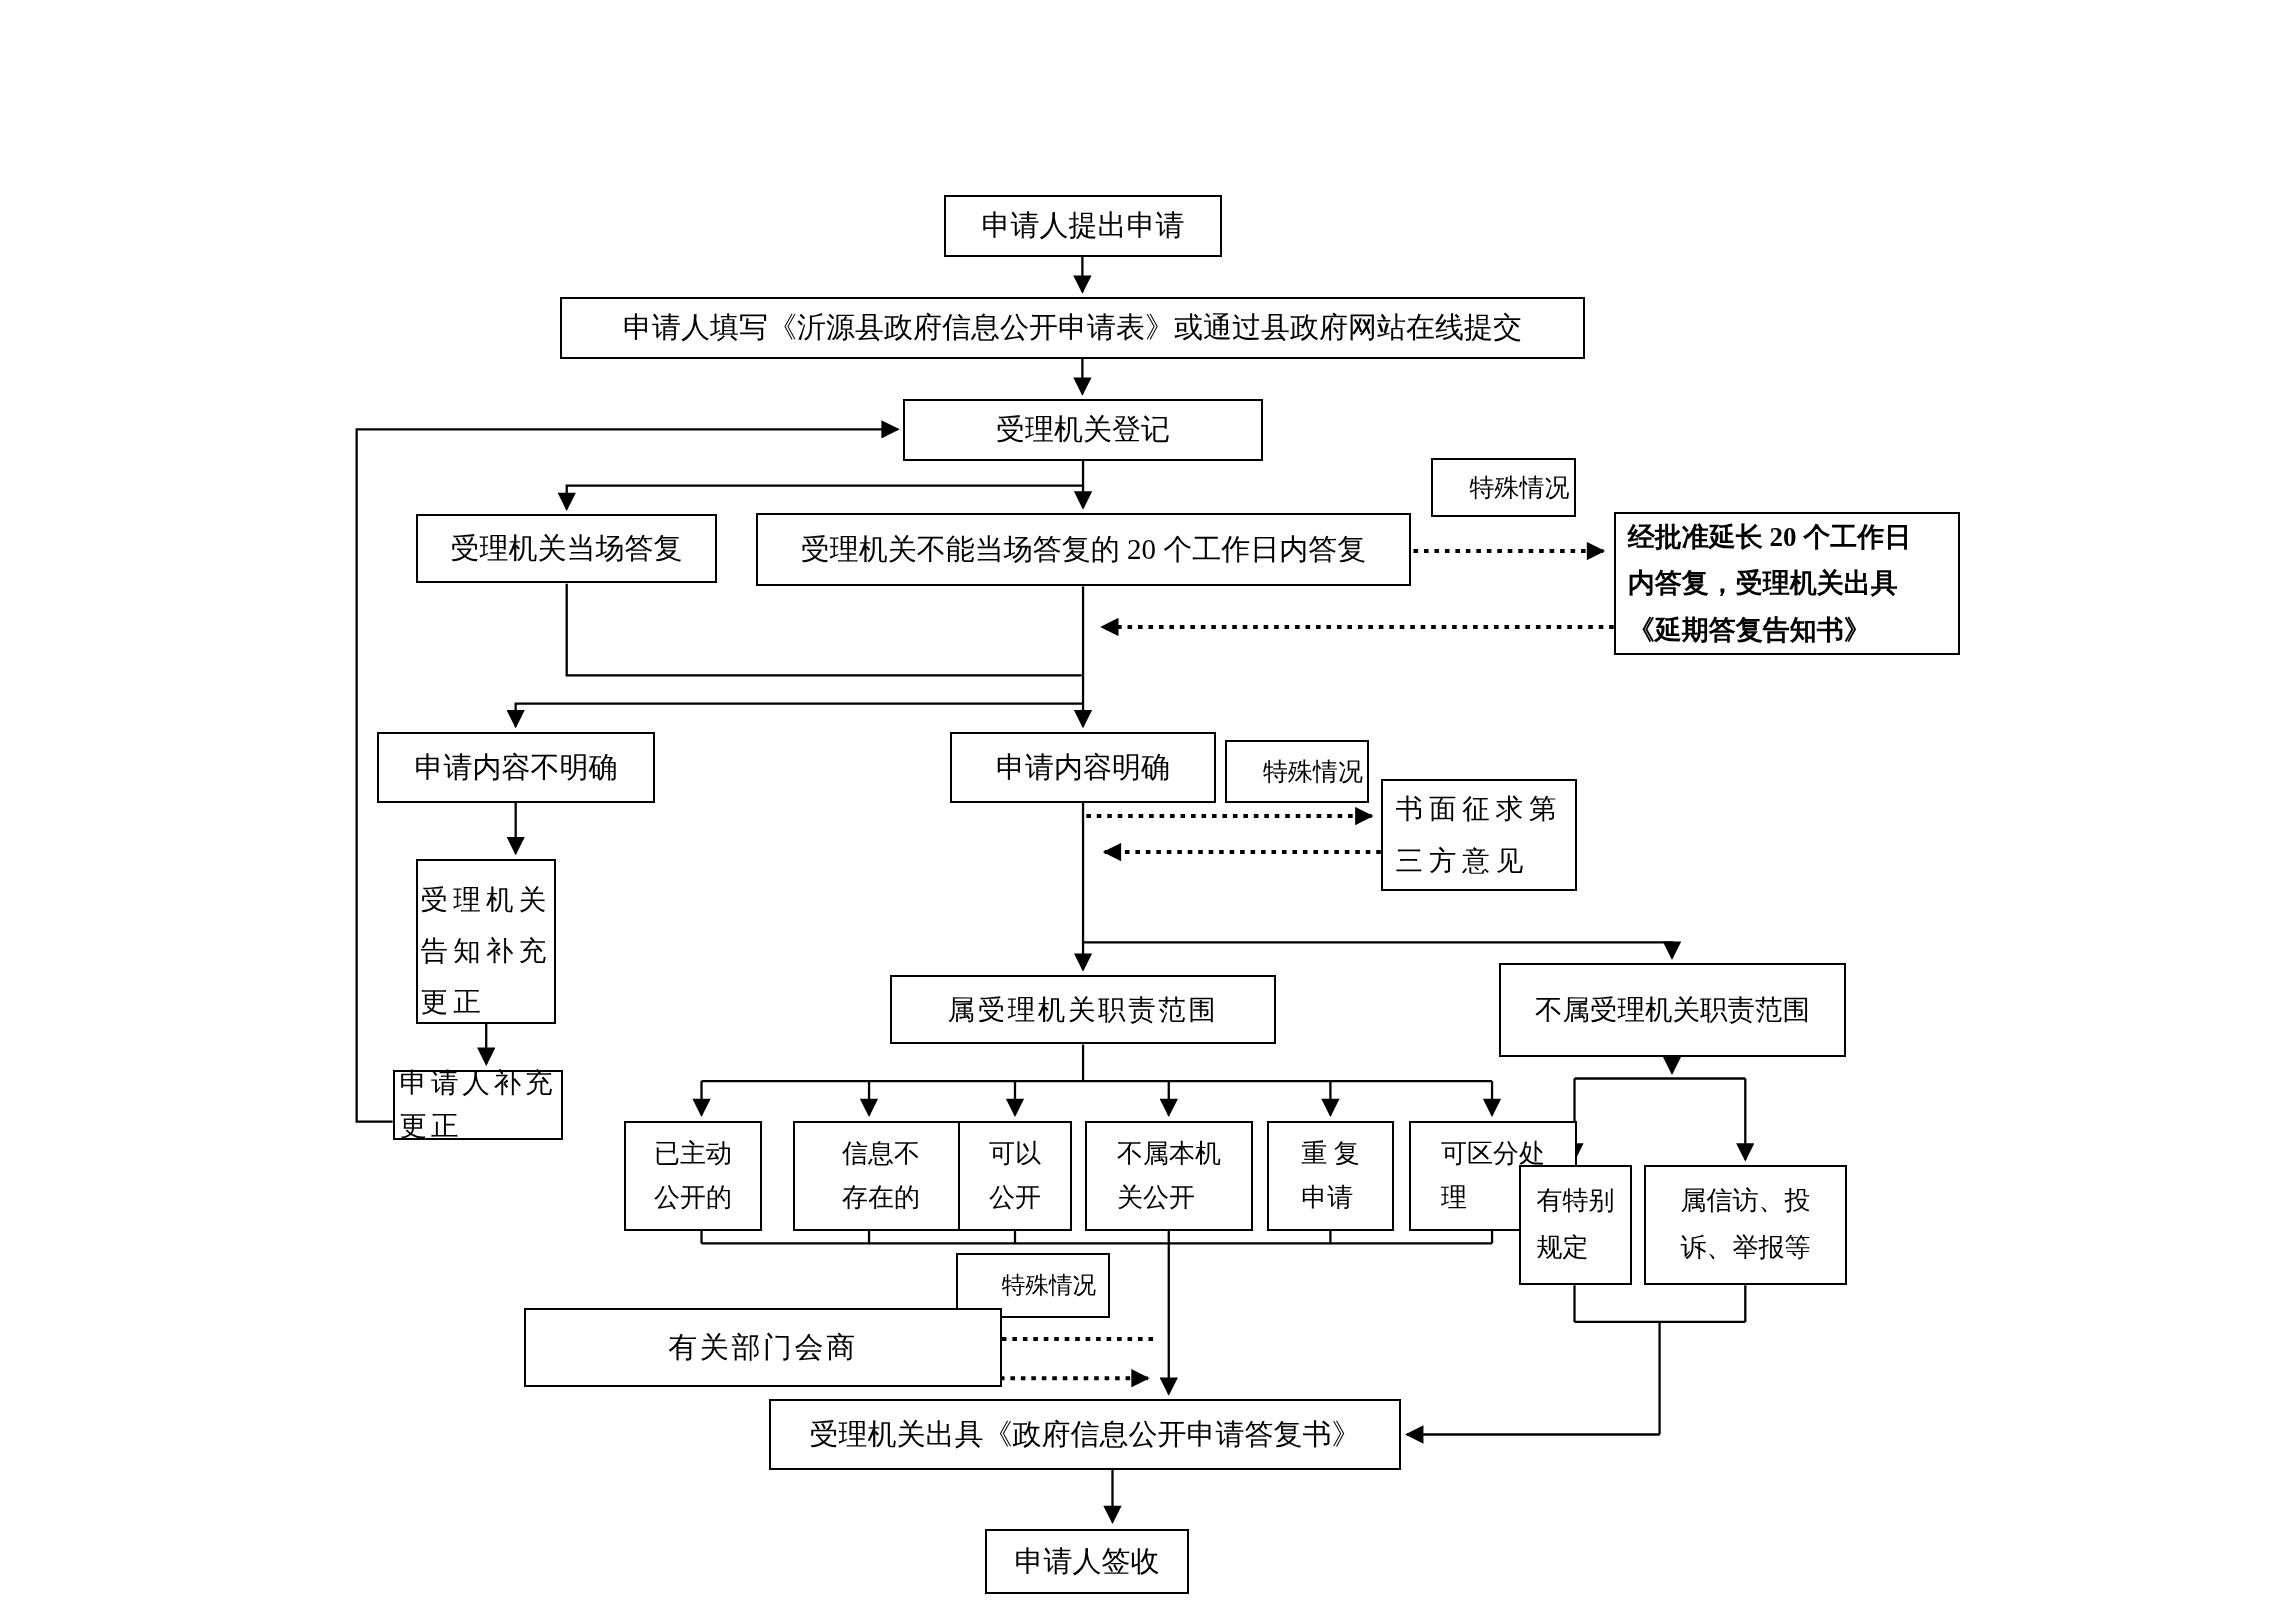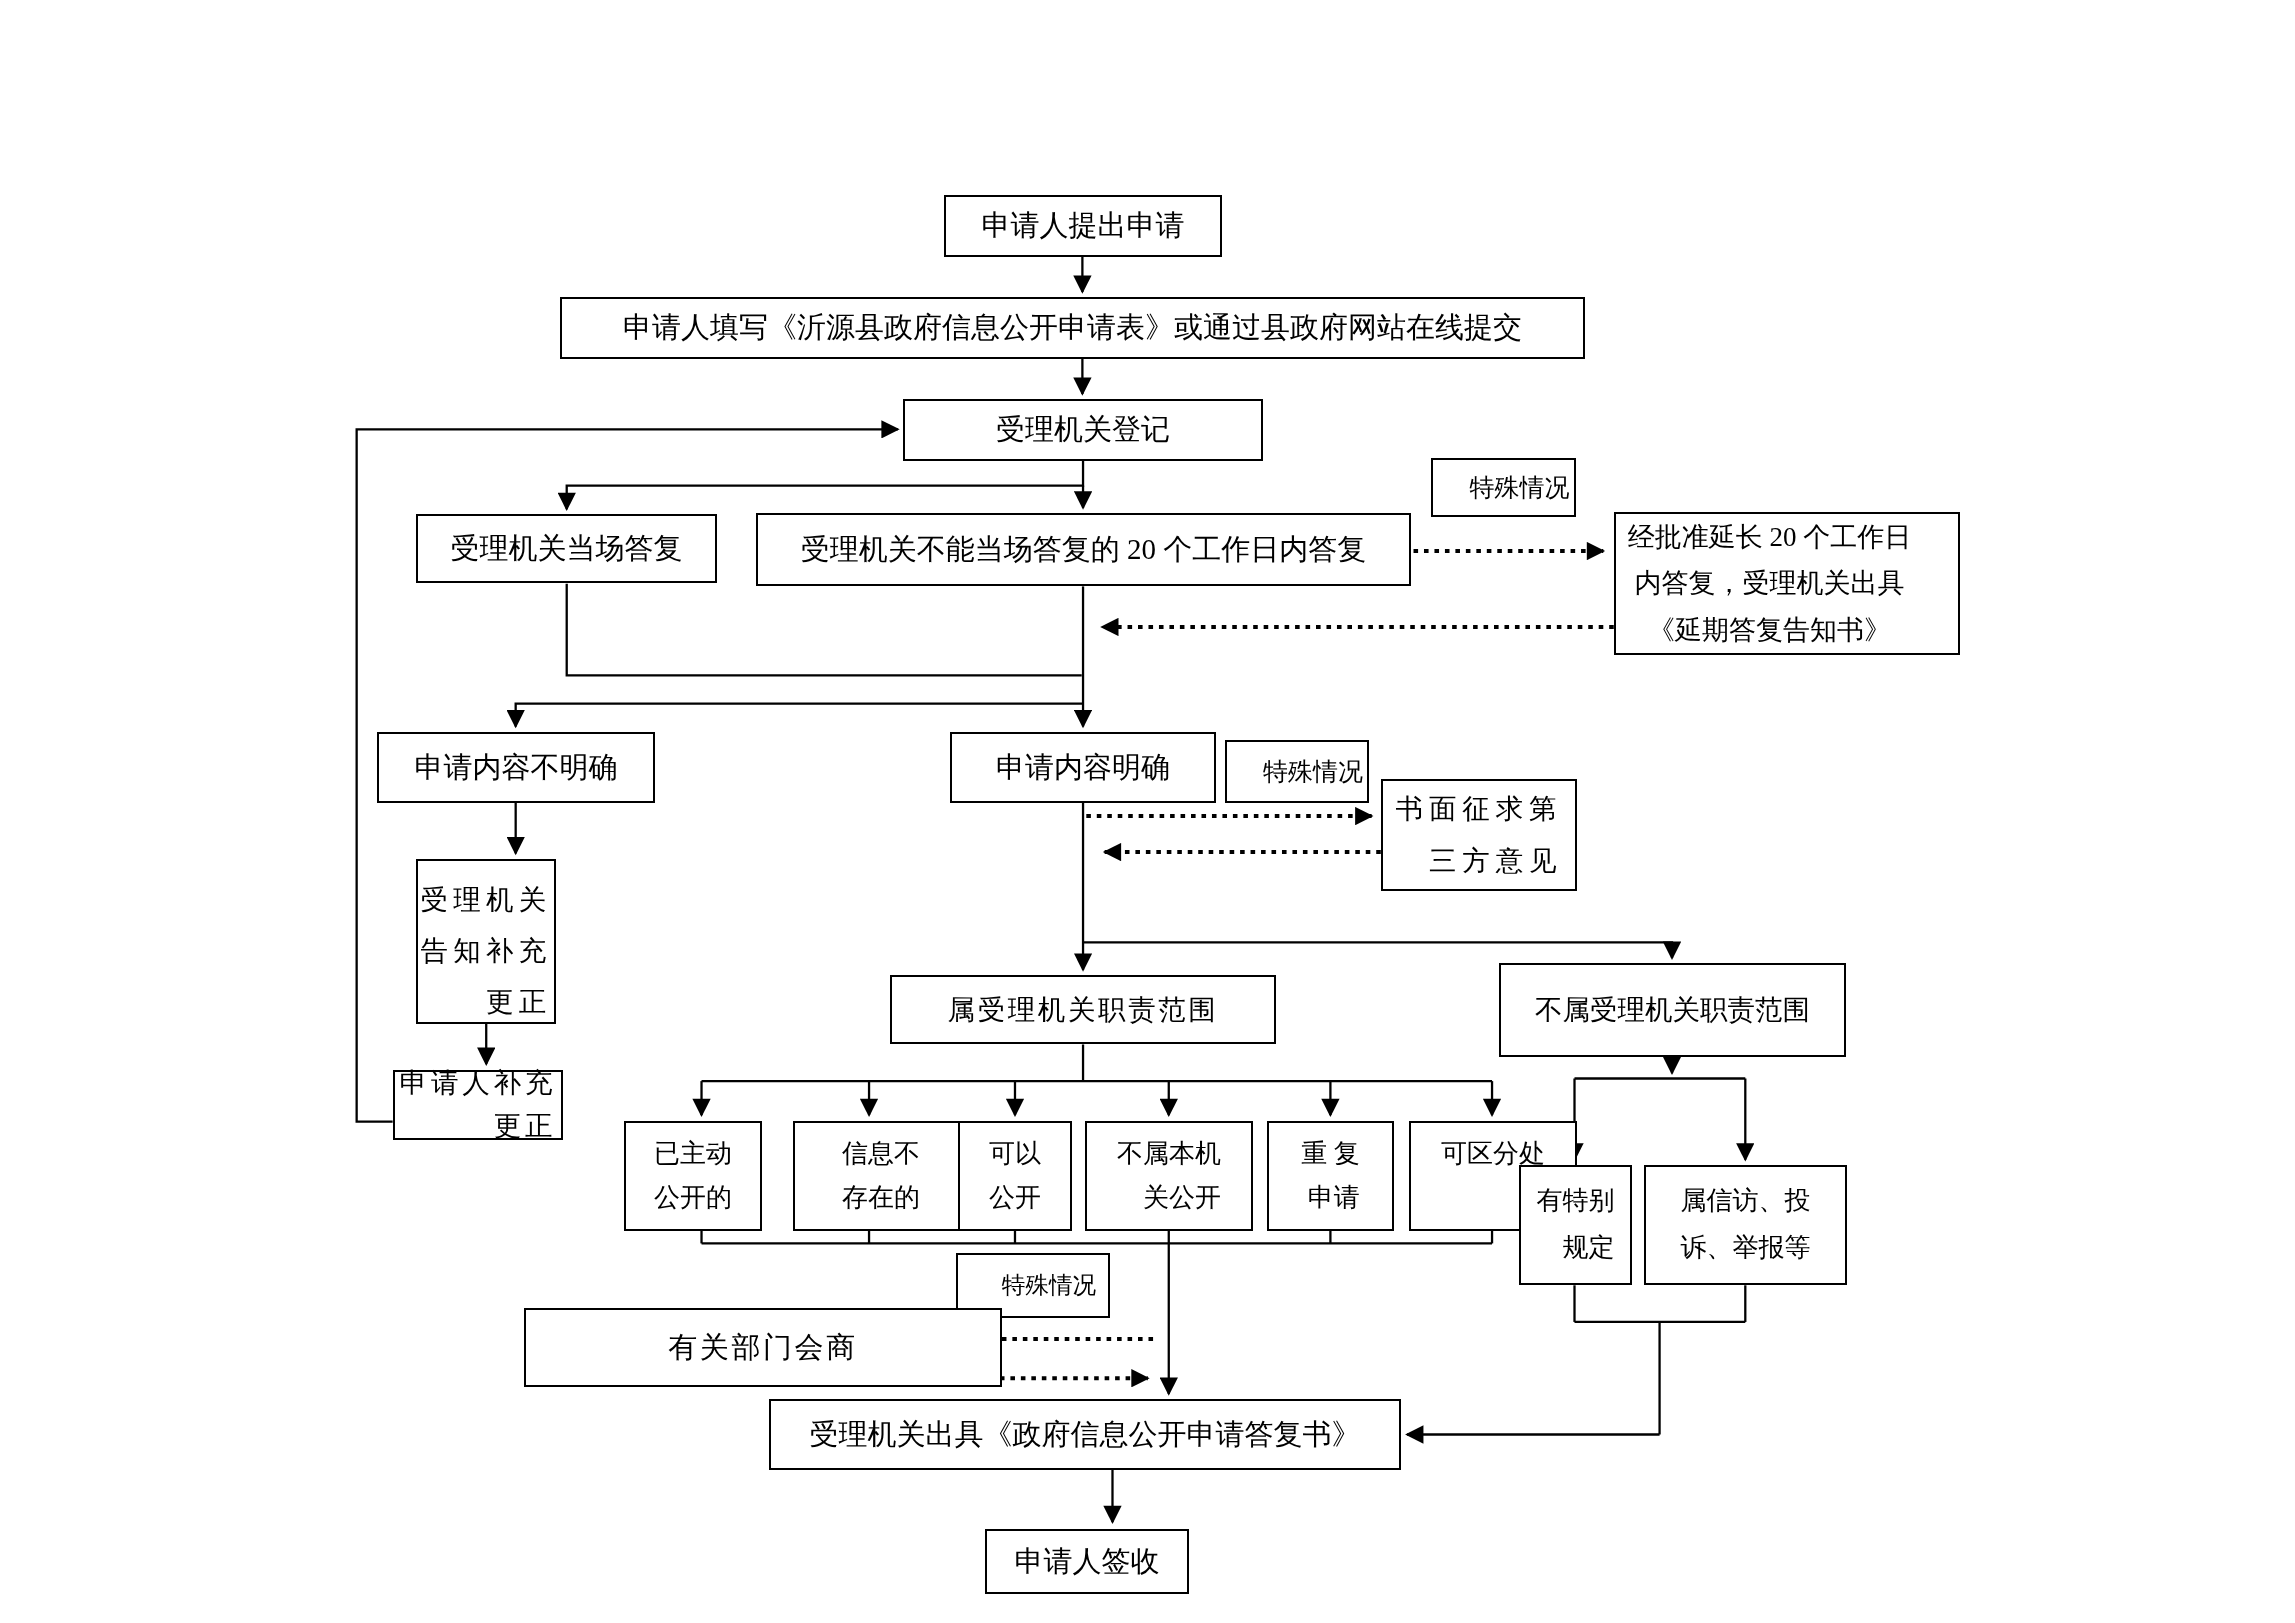--- a/index.html
+++ b/index.html
@@ -14,29 +14,29 @@
   }
   svg.wires{position:absolute;left:0;top:0;z-index:1;}
   .node{
     position:absolute;
     box-sizing:border-box;
     border:2.6px solid #000;
     background:#ffffff;
     display:flex;
     align-items:center;
     justify-content:center;
-    text-align:right;
+    text-align:left;
     white-space:pre-line;
     line-height:1.5;
     z-index:2;
     color:#000;
   }
   .node.small{border-width:2.6px;padding-left:32px;}
   .node.topalign{align-items:flex-start;padding-top:14.4px;}
-  .node.leftalign{justify-content:flex-start;padding-left:18.3px;text-align:center;}
+  .node.leftalign{justify-content:flex-start;padding-left:18.3px;text-align:left;font-weight:bold;}
 </style>
 </head>
 <body>
 
 <div class="page">
 
   <svg class="wires" width="2295" height="1623" viewBox="0 0 3507 2480">
     <defs>
       <marker id="arrow" markerUnits="userSpaceOnUse" markerWidth="34" markerHeight="28" viewBox="0 0 10 10" refX="9" refY="5" orient="auto">
         <path d="M0,0 L10,5 L0,10 Z" fill="#000"></path>

